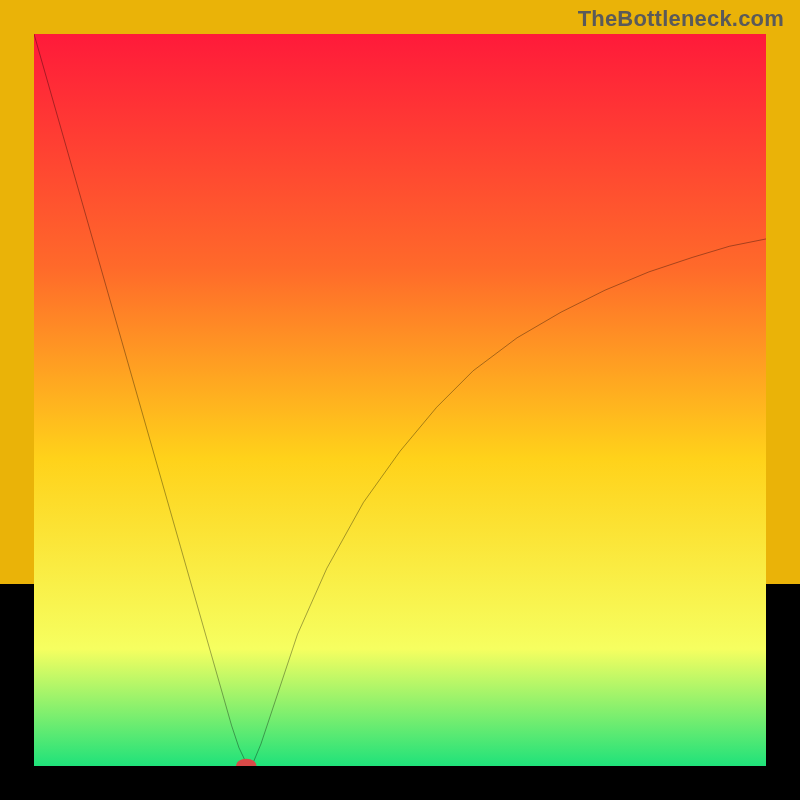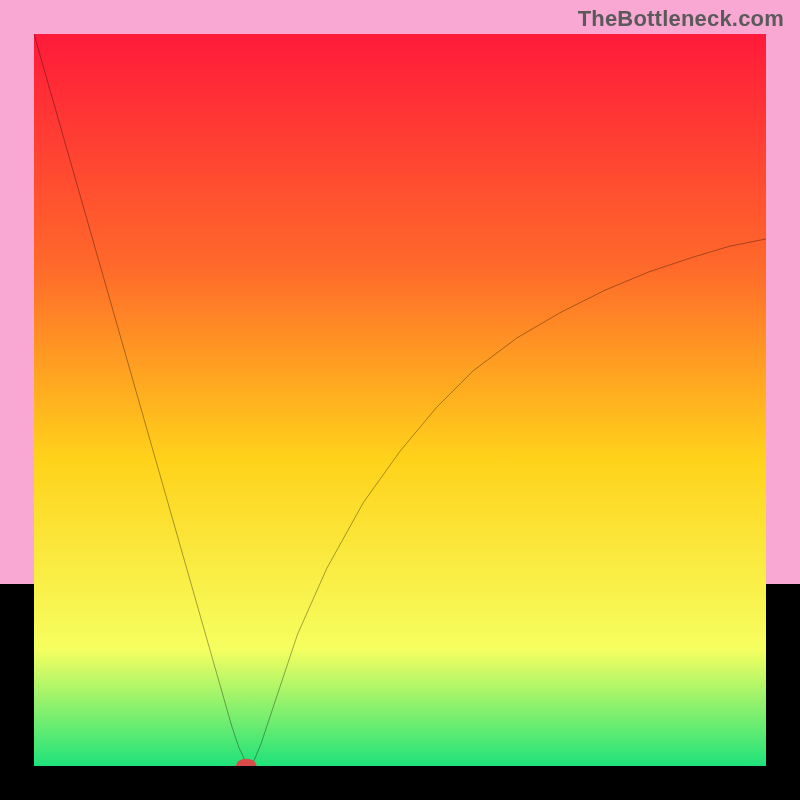--- a/index.html
+++ b/index.html
@@ -8,21 +8,21 @@
     width: 800px;
     height: 800px;
     background: #000;
     font-family: Arial, Helvetica, sans-serif;
     overflow: hidden;
   }
   .frame {
     position: relative;
     width: 800px;
     height: 584px;
-    background: #f9a8d4;
+    background: #eab308;
   }
   .attribution {
     position: absolute;
     top: 6px;
     right: 16px;
     color: #5a5a5a;
     font-size: 22px;
     font-weight: 600;
     letter-spacing: 0.2px;
   }

